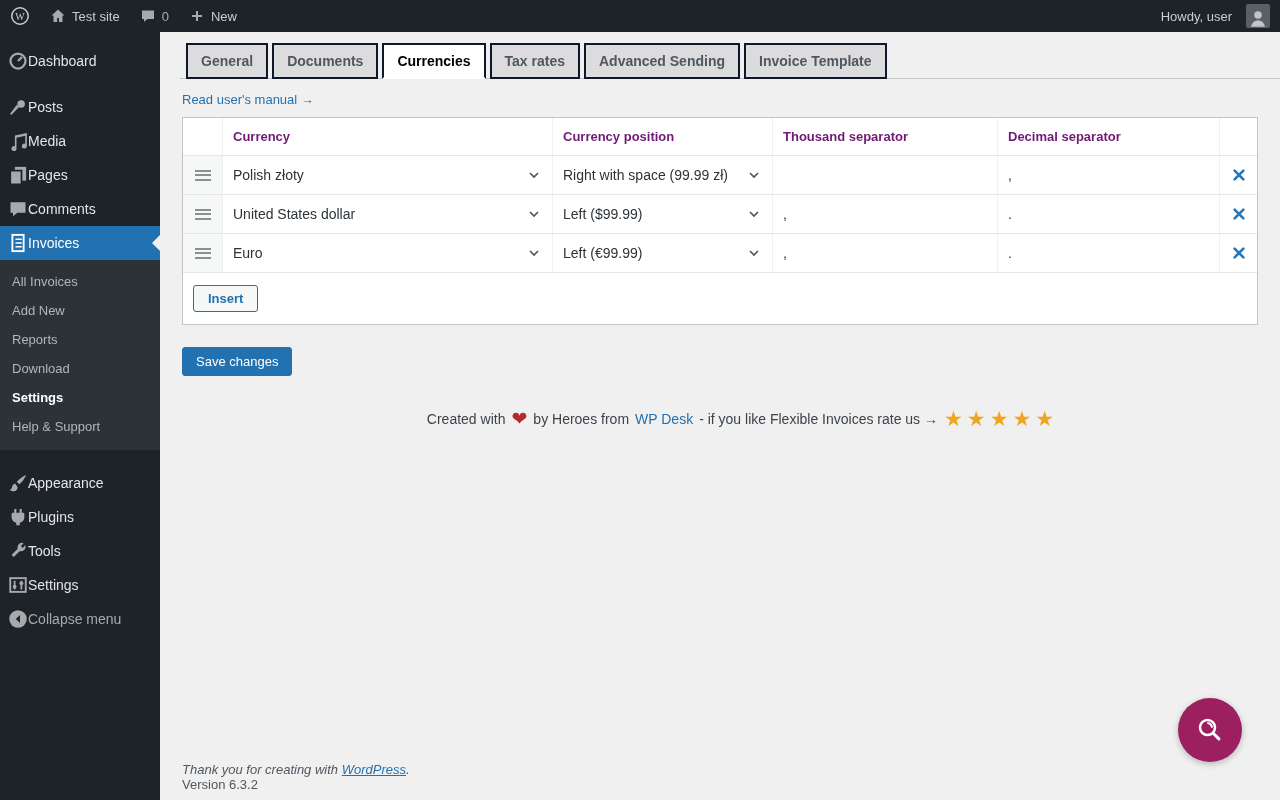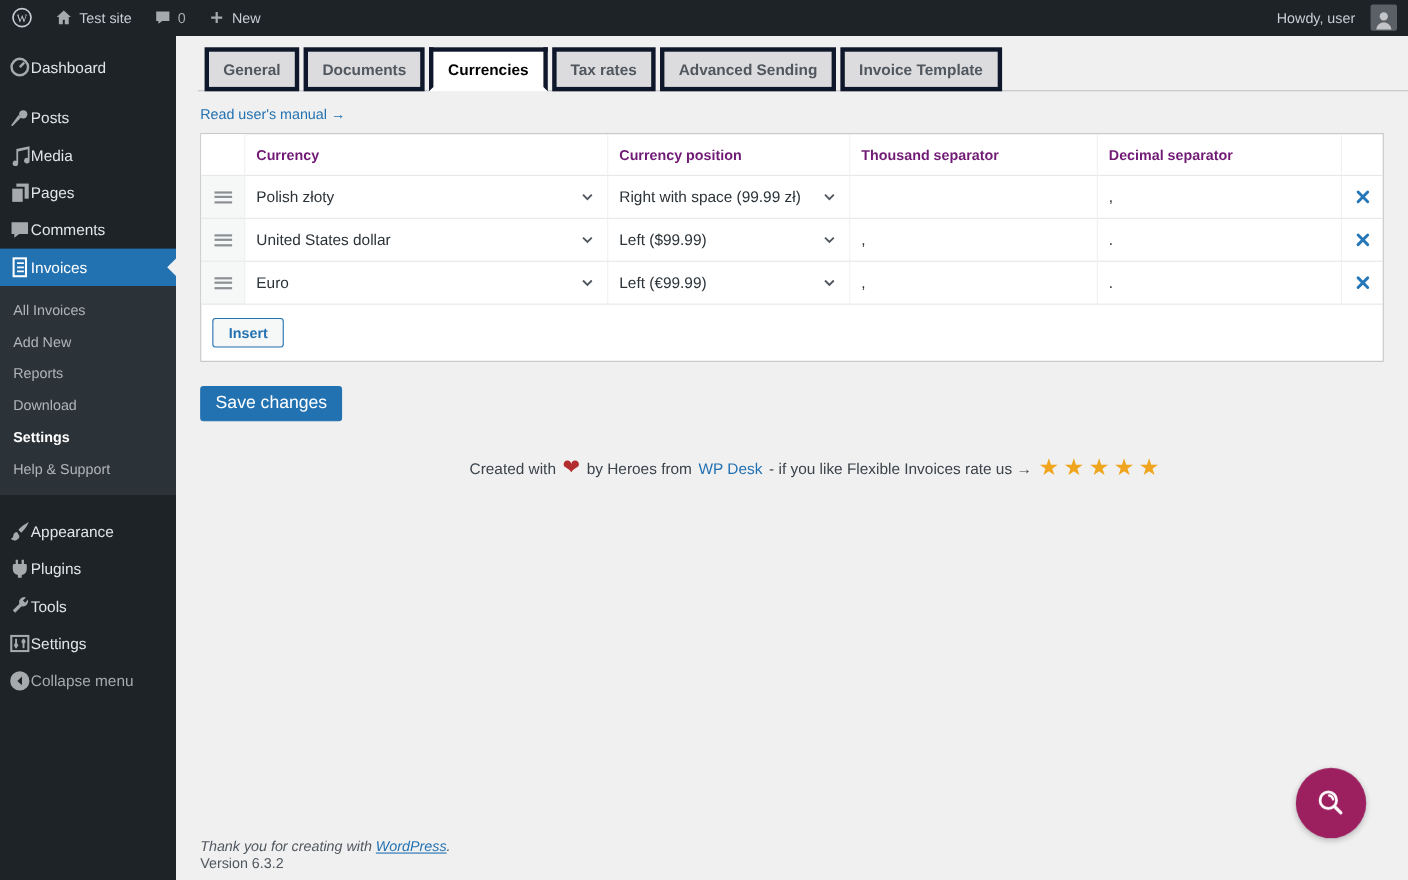--- a/index.html
+++ b/index.html
@@ -25,21 +25,21 @@
   .menu-sep2 { height:16px; }
   .submenu { background:#2c3338; padding:7px 0 9px; }
   .submenu-item { padding:7px 12px; font-size:13px; color:#b0b5ba; cursor:pointer; }
   .submenu-item.current { color:#fff; font-weight:bold; }
   .collapse-item { color:#a7aaad; }
 
   
   .content { position:absolute; top:32px; left:160px; width:1120px; height:768px; background:#f0f0f1; }
 
   .tabs-wrap { margin:11px 0 0 20px; border-bottom:1px solid #c3c4c7; padding-left:6px; display:flex; }
-  .tab { display:inline-block; margin:0 4px -1px 0; padding:8px 13px; background:#dcdcde; border:4px solid #0f172a; color:#50575e; font-size:14px; font-weight:600; cursor:pointer; }
+  .tab { display:inline-block; margin:0 4px -1px 0; padding:8px 13px; background:#dcdcde; border:2px solid #0f172a; color:#50575e; font-size:14px; font-weight:600; cursor:pointer; }
   .tab.active { background:#fff; border-bottom-color:#fff; color:#000; }
 
   .manual-row { margin:13px 22px 10px; }
   .manual-link { color:#2271b1; font-size:13px; cursor:pointer; }
 
   
   .curr-table { margin:0 22px; background:#fff; border:1px solid #c3c4c7; display:grid; grid-template-columns:40px 330px 220px 225px 222px auto; }
   .cell { display:flex; align-items:center; padding:0 10px; border-bottom:1px solid #e7e7e7; border-right:1px solid #f0f0f1; min-height:39px; font-size:14px; color:#2c3338; }
   .cell.last { border-right:none; }
   .hcell { min-height:38px; font-weight:bold; font-size:13px; color:#701a75; }
@@ -47,21 +47,21 @@
   .hcell.gripcell { background:#fff; cursor:default; }
   .grip i { display:block; width:16px; height:2px; background:#8c8f94; margin:2.5px 0; }
   .selectbox { display:flex; align-items:center; justify-content:space-between; width:100%; cursor:pointer; }
   .selectbox svg { color:#50575e; flex:0 0 16px; }
   .sep-input { border:none; outline:none; width:100%; font-size:14px; color:#2c3338; font-family:"Liberation Sans",sans-serif; background:transparent; }
   .delcell { justify-content:center; cursor:pointer; }
   .insert-row { grid-column:1 / -1; padding:12px 10px; }
   .insert-btn { background:#f6f7f7; border:1px solid #2271b1; color:#2271b1; font-weight:bold; font-size:13px; padding:5px 14px; border-radius:3px; cursor:pointer; font-family:"Liberation Sans",sans-serif; }
 
   .save-row { margin:22px; }
-  .save-btn { background:#2271b1; border:1px solid #2271b1; color:#fff; font-size:16px; padding:6px 13px; border-radius:3px; cursor:pointer; font-family:"Liberation Sans",sans-serif; }
+  .save-btn { background:#2271b1; border:1px solid #2271b1; color:#fff; font-size:13px; padding:6px 13px; border-radius:3px; cursor:pointer; font-family:"Liberation Sans",sans-serif; }
 
   
   .promo { margin-top:32px; text-align:center; font-size:14px; color:#3c434a; display:flex; align-items:center; justify-content:center; gap:6px;padding-left:45px; }
   .heart { color:#b32d2e; font-size:19px; line-height:1; }
   .promo-link { color:#2271b1; cursor:pointer; }
   .stars { color:#f0a51f; font-size:21px; letter-spacing:4px; line-height:1; cursor:pointer; }
 
   
   .footer { position:absolute; left:0; right:0; bottom:8px; display:flex; justify-content:space-between; padding:0 20px 0 22px; font-size:13px; color:#50575e;flex-direction:column; }
   .thanks { font-style:italic; }

